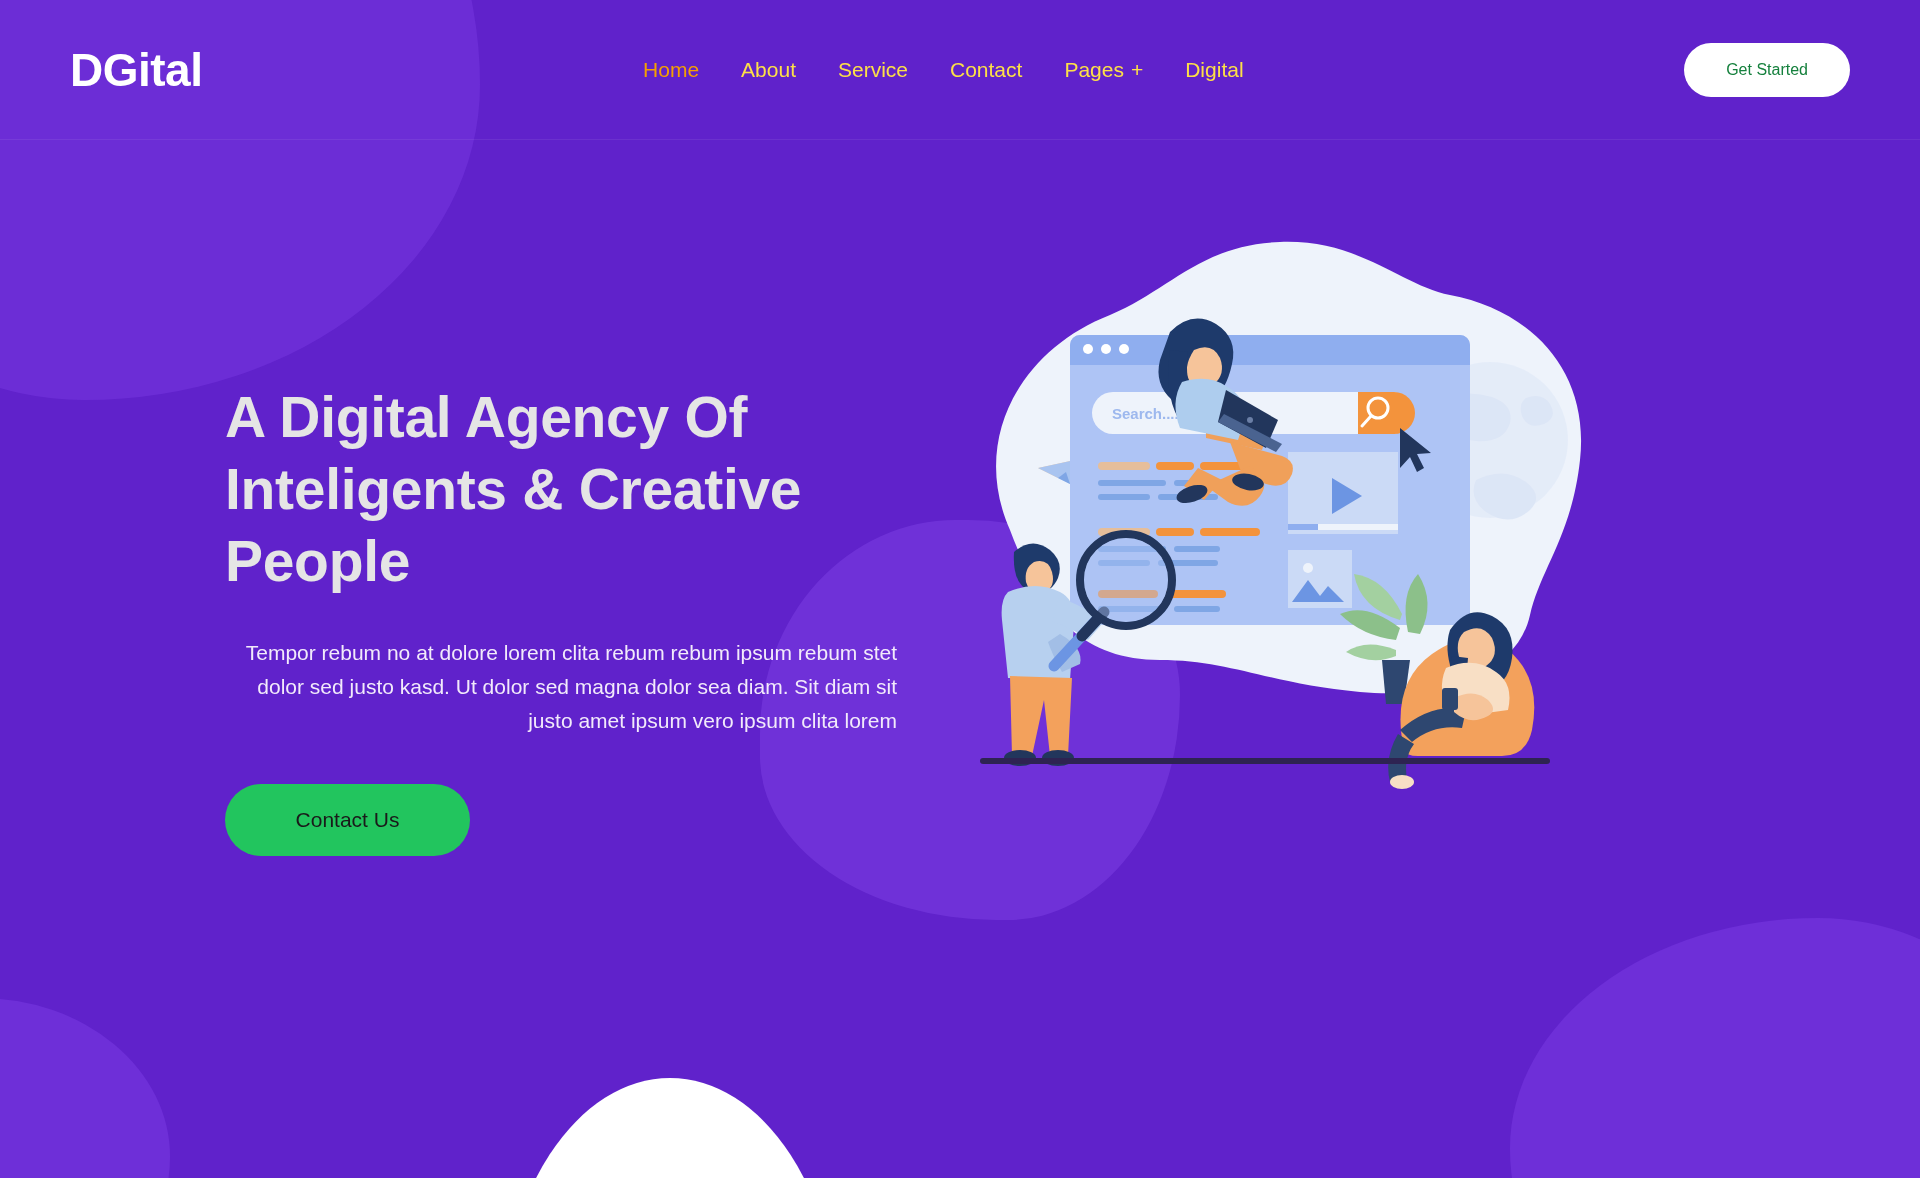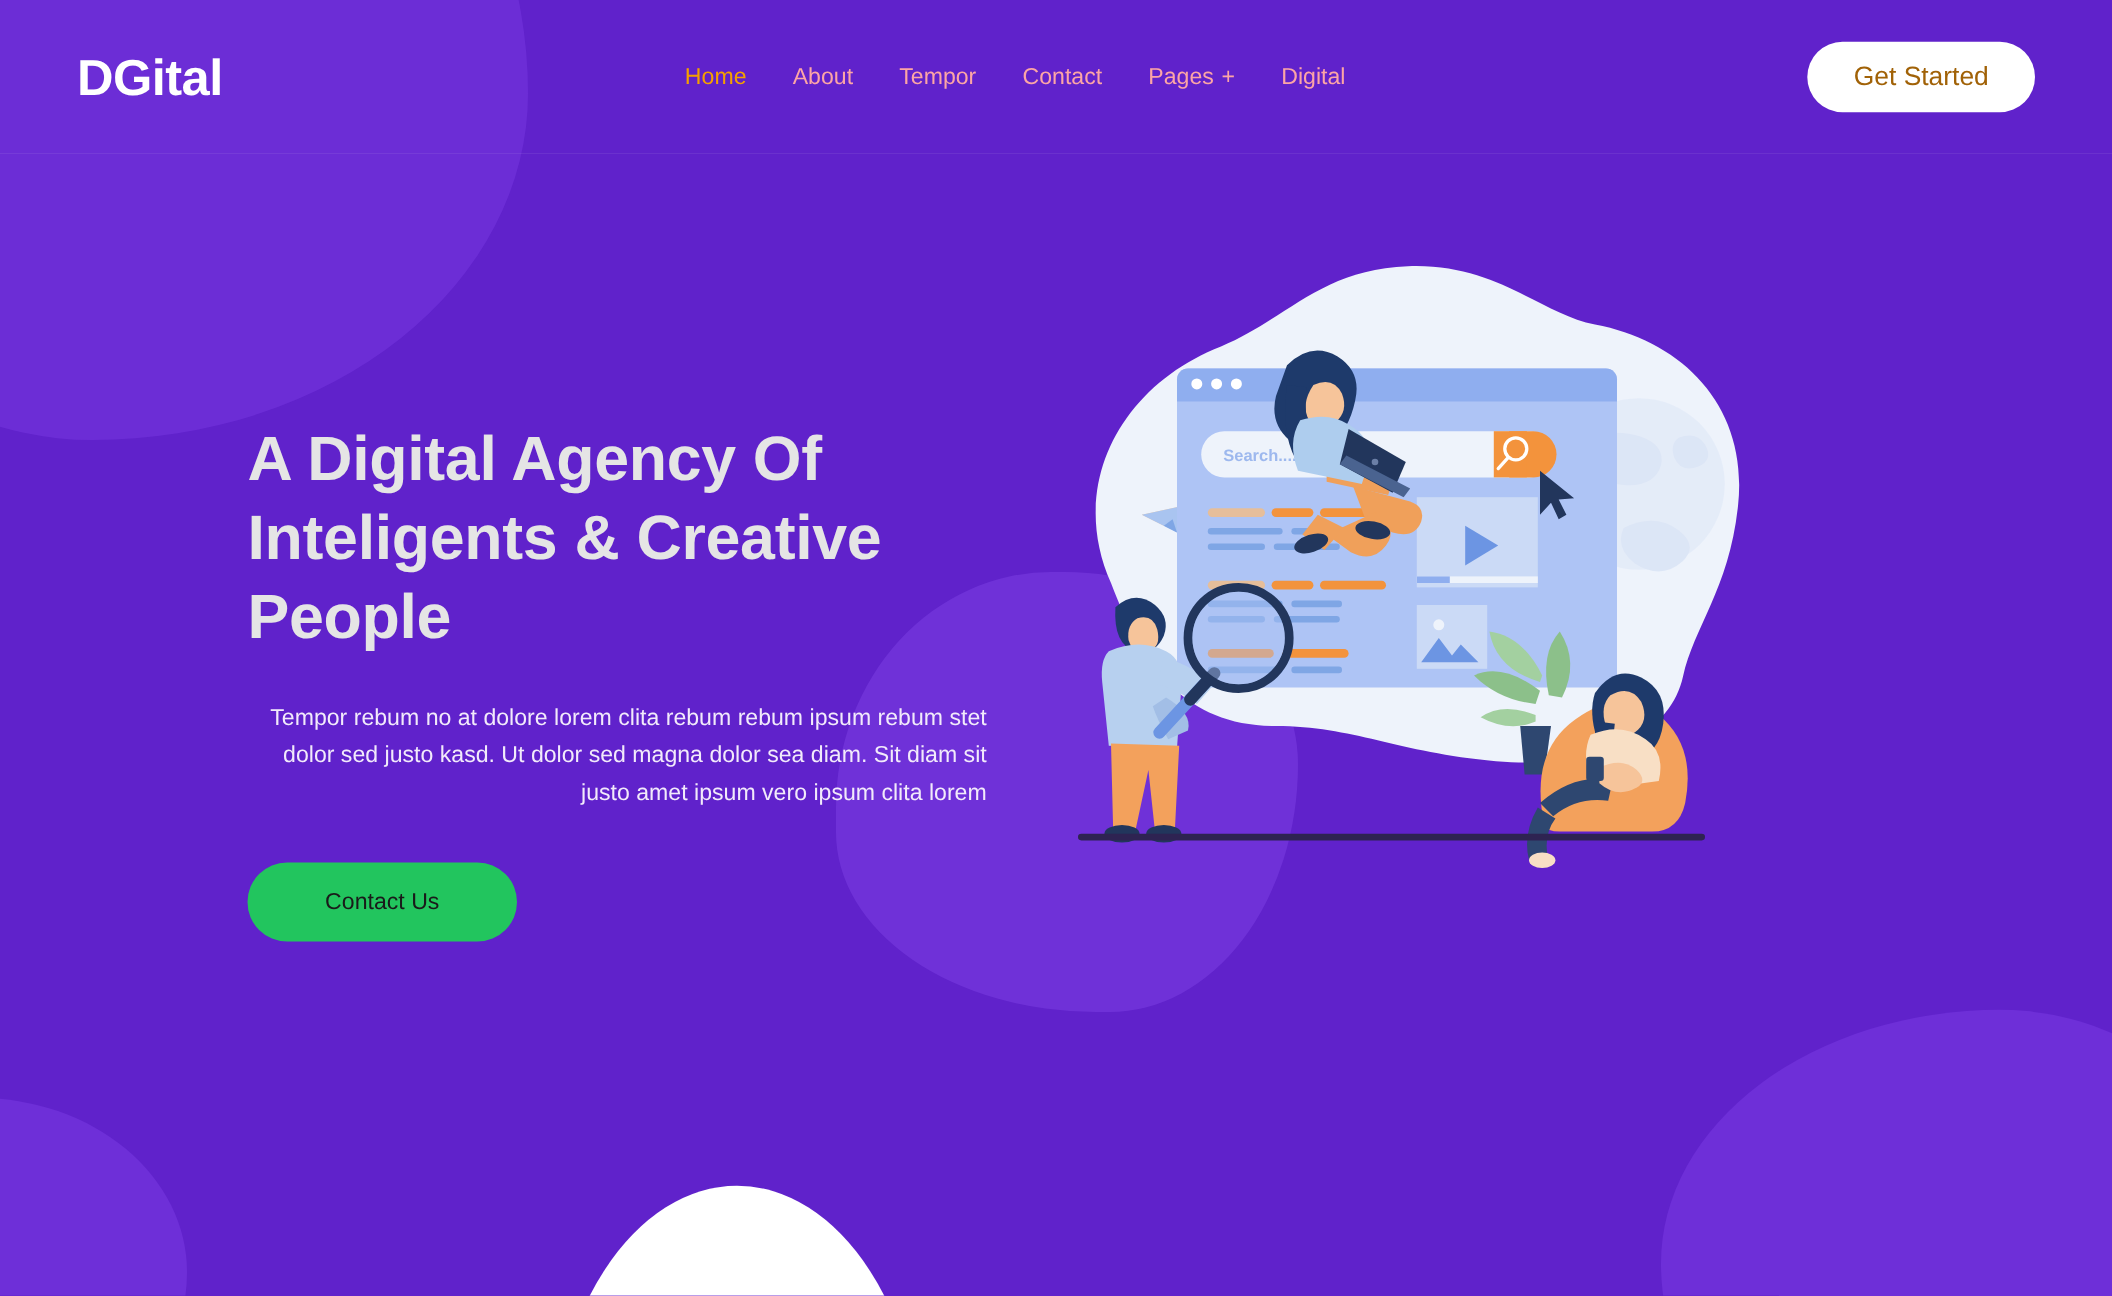--- a/index.html
+++ b/index.html
@@ -68,33 +68,33 @@
     letter-spacing: -0.5px;
     line-height: 1;
     white-space: nowrap;
   }
   .nav {
     display: flex; align-items: center;
     gap: 38px;
     margin: 0 auto;
   }
   .nav-item {
-    color: #fca5a5;
+    color: #fde047;
     font-size: 21px;
     font-weight: 500;
     white-space: nowrap;
     cursor: pointer;
     padding: 6px 2px;
   }
   .nav-item.active { color: #F5A000; }
   .nav-item .plus { margin-left: 7px; font-weight: 500; }
   .btn-getstarted {
     background: #FFFFFF;
-    color: #a16207;
-    font-size: 24px;
+    color: #15803d;
+    font-size: 16px;
     font-weight: 500;
     border: none;
     border-radius: 60px;
     padding: 18px 42px;
     cursor: pointer;
     white-space: nowrap;
     font-family: "Liberation Sans", sans-serif;
   }
 
   
@@ -164,21 +164,21 @@
   <div class="bg-blob blob-bottomright"></div>
   <div class="bg-blob blob-bottomleft"></div>
   <div class="bg-blob blob-white-bottom"></div>
 
   <header class="header">
     <div class="logo">DGital</div>
 
     <nav class="nav">
       <div class="nav-item active"><span>Home</span></div>
       <div class="nav-item"><span>About</span></div>
-      <div class="nav-item"><span>Tempor</span></div>
+      <div class="nav-item"><span>Service</span></div>
       <div class="nav-item"><span>Contact</span></div>
       <div class="nav-item"><span>Pages</span><span class="plus">+</span></div>
       <div class="nav-item"><span>Digital</span></div>
     </nav>
 
     <button class="btn-getstarted">Get Started</button>
   </header>
 
   <section class="hero">
 

